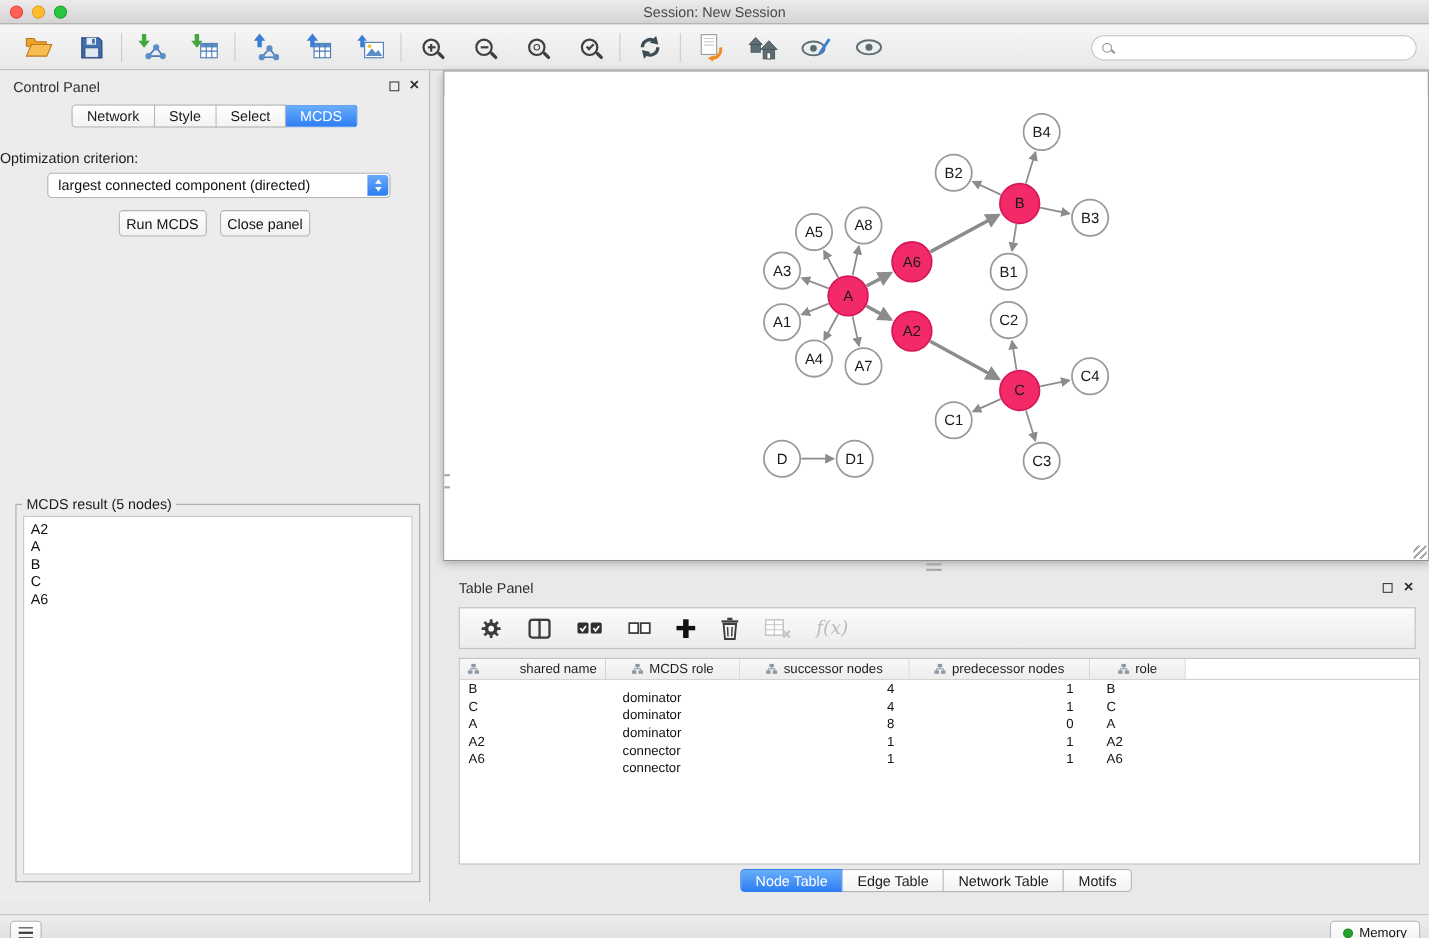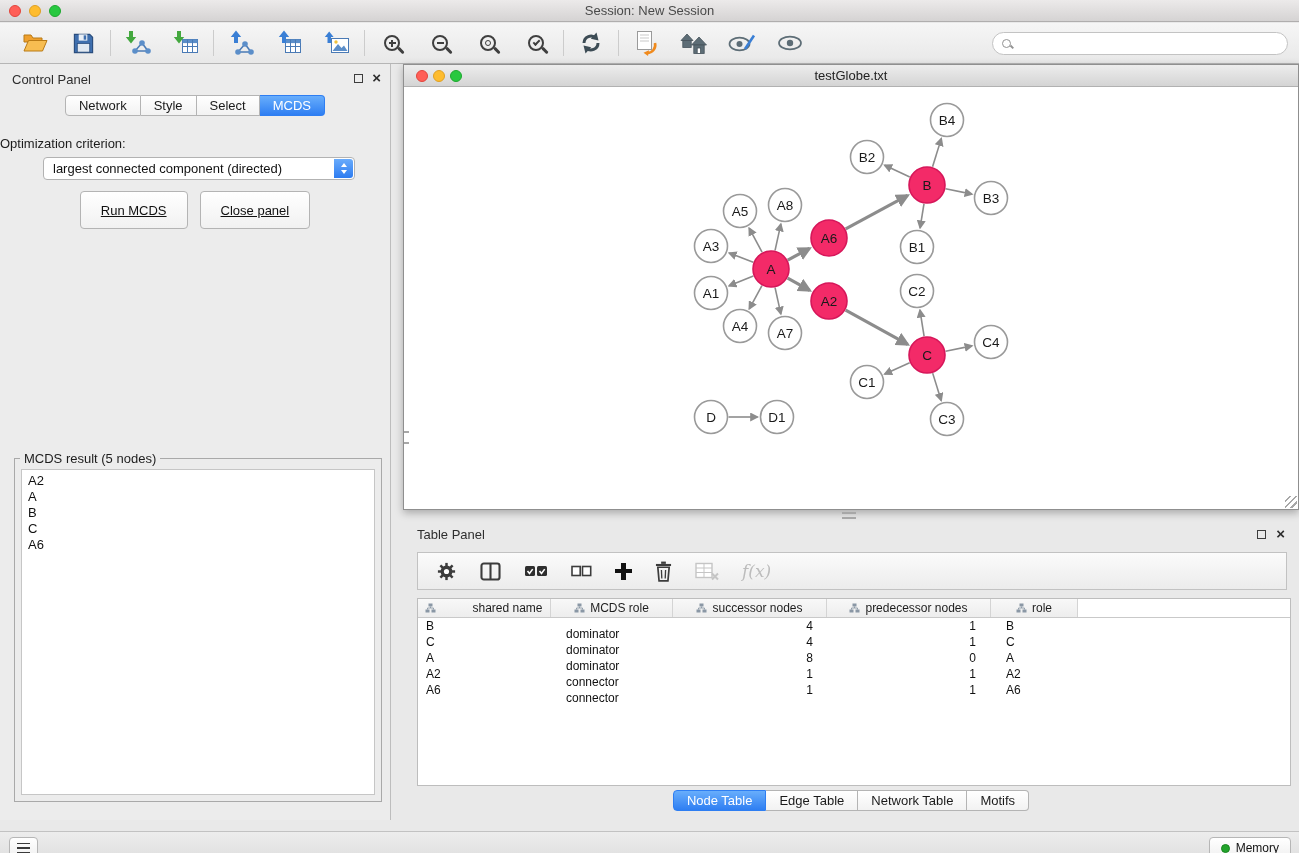--- a/index.html
+++ b/index.html
@@ -62,22 +62,22 @@
   .cp-select { position:absolute; top:93px; left:43px; width:312px; height:23px; background:#fff;
     border:1px solid #b2b2b2; border-radius:4px; display:flex; align-items:center; cursor:pointer; }
   .cp-select-text { padding-left:9px; flex:1; font-size:13px; color:#111; white-space:nowrap; overflow:hidden; }
   .cp-select-btn { width:19px; align-self:stretch; margin:1px 1px 1px 0; border-radius:0 3px 3px 0;
     background:linear-gradient(#69abfb,#2d7cf1); display:flex; flex-direction:column; align-items:center; justify-content:center; }
   .chev-up { width:0; height:0; border-left:3.5px solid transparent; border-right:3.5px solid transparent;
     border-bottom:4px solid #fff; margin-bottom:2.5px; }
   .chev-down { width:0; height:0; border-left:3.5px solid transparent; border-right:3.5px solid transparent;
     border-top:4px solid #fff; }
   .cp-buttons { position:absolute; top:127px; left:0; right:0; display:flex; justify-content:center; gap:12px; }
-  .btn { height:38px; padding:0 20px; background:linear-gradient(#ffffff,#f1f1f1); border:1px solid #b4b4b4;
-    border-radius:4px; font-size:13px; color:#111; cursor:pointer; font-family:"Liberation Sans",sans-serif;text-decoration:underline; }
+  .btn { height:24px; padding:0 6px; background:linear-gradient(#ffffff,#f1f1f1); border:1px solid #b4b4b4;
+    border-radius:4px; font-size:13px; color:#111; cursor:pointer; font-family:"Liberation Sans",sans-serif; }
 
   .cp-result { position:absolute; left:14px; right:8px; top:394px; bottom:18px; border:1px solid #a9a9a9; }
   .cp-result-label { position:absolute; top:-8px; left:5px; background:#ececec; padding:0 4px; font-size:13px; color:#1c1c1c; }
   .cp-result-list { position:absolute; left:6px; right:6px; top:10px; bottom:6px; background:#fff;
     border:1px solid #c6c6c6; padding:3px 6px; font-size:13px; line-height:16px; overflow:hidden; color:#111; }
 
   
   .net-window { position:absolute; left:403px; top:64px; width:896px; height:446px; background:#fff;
     border:1px solid #8f8f8f; box-shadow:0 3px 8px rgba(0,0,0,0.28); }
   .net-titlebar { position:relative; height:22px; background:linear-gradient(#ededed,#d4d4d4); border-bottom:1px solid #b1b1b1; }
@@ -336,26 +336,20 @@
           <div>A2</div>
           <div>A</div>
           <div>B</div>
           <div>C</div>
           <div>A6</div>
         </div>
     </div>
   </div>
 
   <div class="net-window">
-    <div class="net-titlebar">
-      <span class="traffic t-red nt-red"></span>
-      <span class="traffic t-yellow nt-yellow"></span>
-      <span class="traffic t-green nt-green"></span>
-      <div class="net-title">testGlobe.txt</div>
-    </div>
     <div class="net-content">
       <svg class="graph" width="894" height="422" viewBox="0 0 894 422">
         <defs>
           <marker id="ah-s" viewBox="0 0 8 8" refX="6.5" refY="4" markerWidth="9" markerHeight="9" markerUnits="userSpaceOnUse" orient="auto">
               <path d="M0 0 L8 4 L0 8 Z" fill="#8C8C8C"></path>
             </marker>
           <marker id="ah-l" viewBox="0 0 8 8" refX="6.5" refY="4" markerWidth="14" markerHeight="14" markerUnits="userSpaceOnUse" orient="auto">
               <path d="M0 0 L8 4 L0 8 Z" fill="#8C8C8C"></path>
             </marker>
         </defs>

